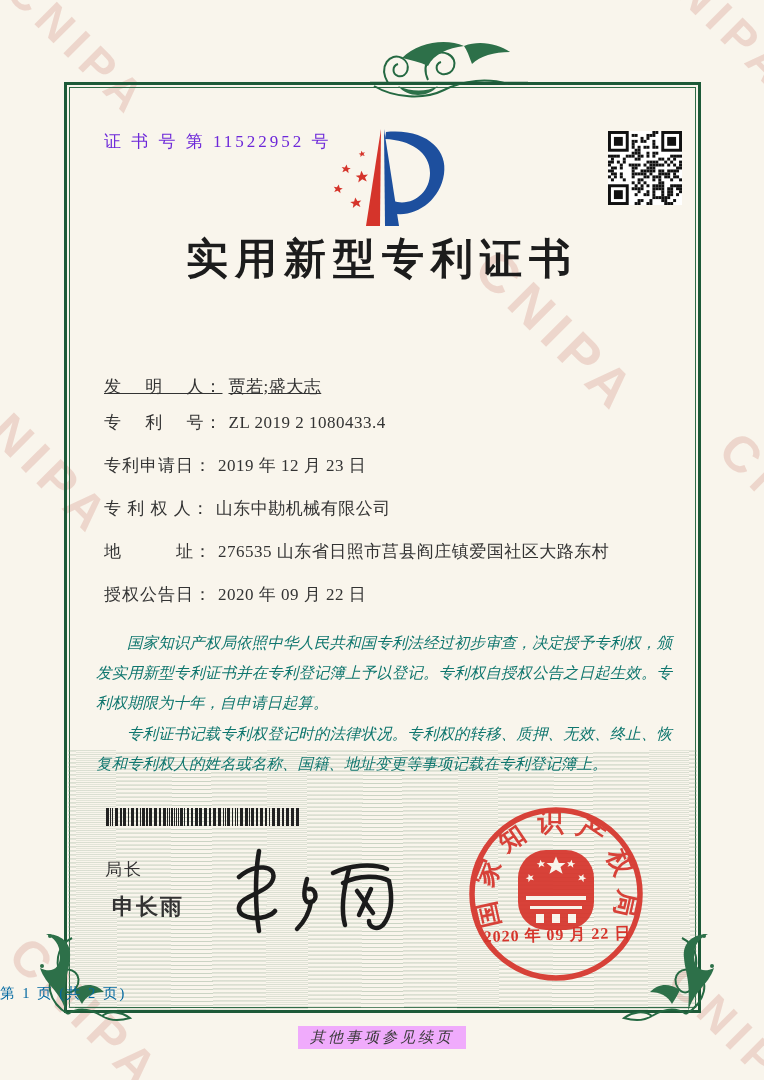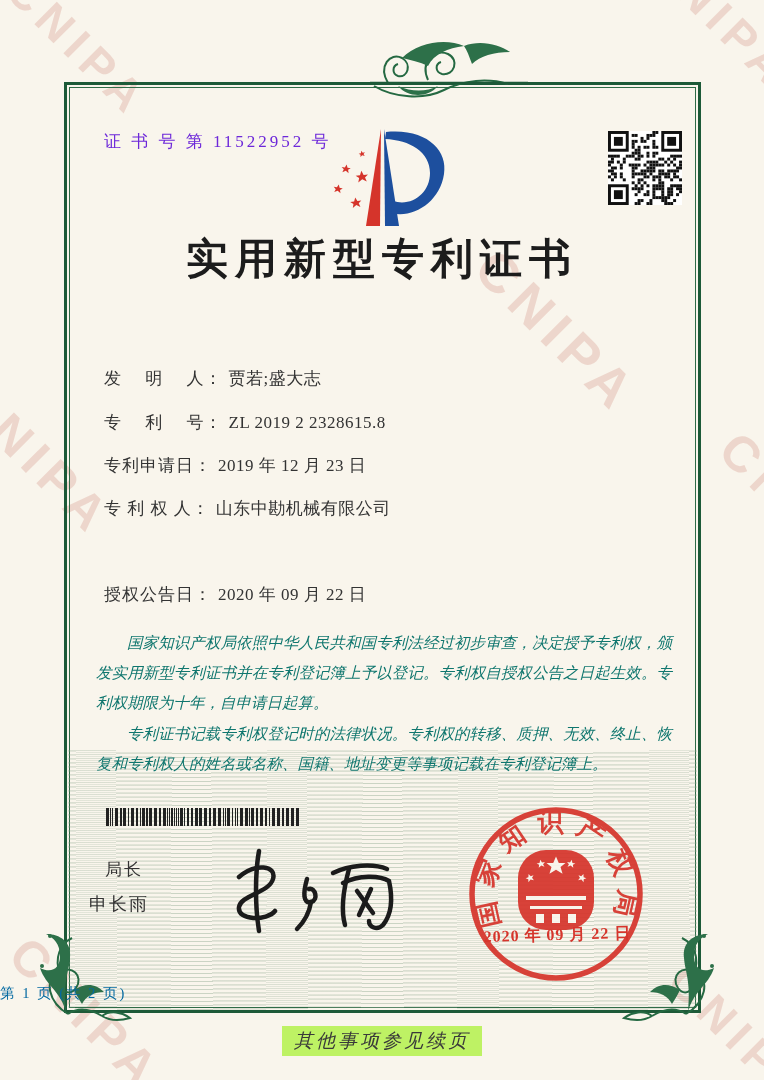--- a/index.html
+++ b/index.html
@@ -54,36 +54,36 @@
   .row .lbl{letter-spacing:1px;}
   .row .val{margin-left:6px;letter-spacing:0.5px;}
   .row .pair2{position:absolute;left:247px;top:0;}
   .paras{
     position:absolute;left:96px;top:628px;width:576px;
     font-size:15.5px;line-height:1.95;color:#0f766e;
     font-style:italic;
   }
   .paras p{margin:0;text-indent:2em;text-align:justify;}
   .director-title{position:absolute;left:105px;top:858px;font-size:17px;letter-spacing:2px;}
-  .director-name{position:absolute;left:89px;top:892px;font-size:18px;letter-spacing:2px;}
+  .director-name{position:absolute;left:112px;top:892px;font-size:22px;letter-spacing:2px;font-weight:bold;}
   .seal-date{
     position:absolute;left:455px;top:925px;width:205px;
     text-align:center;font-size:16px;color:#d6352c;
     letter-spacing:1px;transform:rotate(-1.5deg);font-weight:bold;
   }
   .page-info{
     position:absolute;left:0;top:984px;width:100%;
     font-size:14.5px;color:#0369a1;letter-spacing:2px;
   }
   .footer-note{
     position:absolute;left:0;top:1026px;width:100%;text-align:center;
   }
   .footer-note span{
-    display:inline-block;background:#bef264;padding:2px 12px;
-    font-size:19px;font-style:italic;letter-spacing:3px;color:#3a3a3a;
+    display:inline-block;background:#f0abfc;padding:2px 12px;
+    font-size:15px;font-style:italic;letter-spacing:3px;color:#3a3a3a;
   }
   svg{display:block;}
 </style>
 </head>
 <body>
 
 <div id="page">
 
   <span class="wm" style="left:-12px;top:18px;font-size:46px;">CNIPA</span>
   <span class="wm" style="left:630px;top:-10px;font-size:46px;">CNIPA</span>
@@ -365,31 +365,34 @@
       <rect x="54" y="0" width="21" height="21" fill="#111"></rect>
       <rect x="57" y="3" width="15" height="15" fill="#fff"></rect>
       <rect x="60" y="6" width="9" height="9" fill="#111"></rect>
       <rect x="0" y="54" width="21" height="21" fill="#111"></rect>
       <rect x="3" y="57" width="15" height="15" fill="#fff"></rect>
       <rect x="6" y="60" width="9" height="9" fill="#111"></rect>
     </svg>
 
   <div class="title">实用新型专利证书</div>
 
-  <div class="row" style="top:367px;">
+  <div class="row" style="top:375px;text-decoration:underline;">
     <span class="lbl">发　 明　 人：</span><span class="val">贾若;盛大志</span>
   </div>
   <div class="row" style="top:411px;">
-    <span class="lbl">专　 利　 号：</span><span class="val">ZL 2019 2 2328615.8</span>
+    <span class="lbl">专　 利　 号：</span><span class="val">ZL 2019 2 1080433.4</span>
   </div>
   <div class="row" style="top:454px;">
     <span class="lbl">专利申请日：</span><span class="val">2019 年 12 月 23 日</span>
   </div>
   <div class="row" style="top:497px;">
     <span class="lbl">专 利 权 人：</span><span class="val">山东中勘机械有限公司</span>
+  </div>
+  <div class="row" style="top:540px;">
+    <span class="lbl">地　　　址：</span><span class="val">276535 山东省日照市莒县阎庄镇爱国社区大路东村</span>
   </div>
   <div class="row" style="top:583px;">
     <span class="lbl">授权公告日：</span><span class="val">2020 年 09 月 22 日</span>
   </div>
 
   <div class="paras">
     <p>国家知识产权局依照中华人民共和国专利法经过初步审查，决定授予专利权，颁发实用新型专利证书并在专利登记簿上予以登记。专利权自授权公告之日起生效。专利权期限为十年，自申请日起算。</p>
     <p>专利证书记载专利权登记时的法律状况。专利权的转移、质押、无效、终止、恢复和专利权人的姓名或名称、国籍、地址变更等事项记载在专利登记簿上。</p>
   </div>
 

